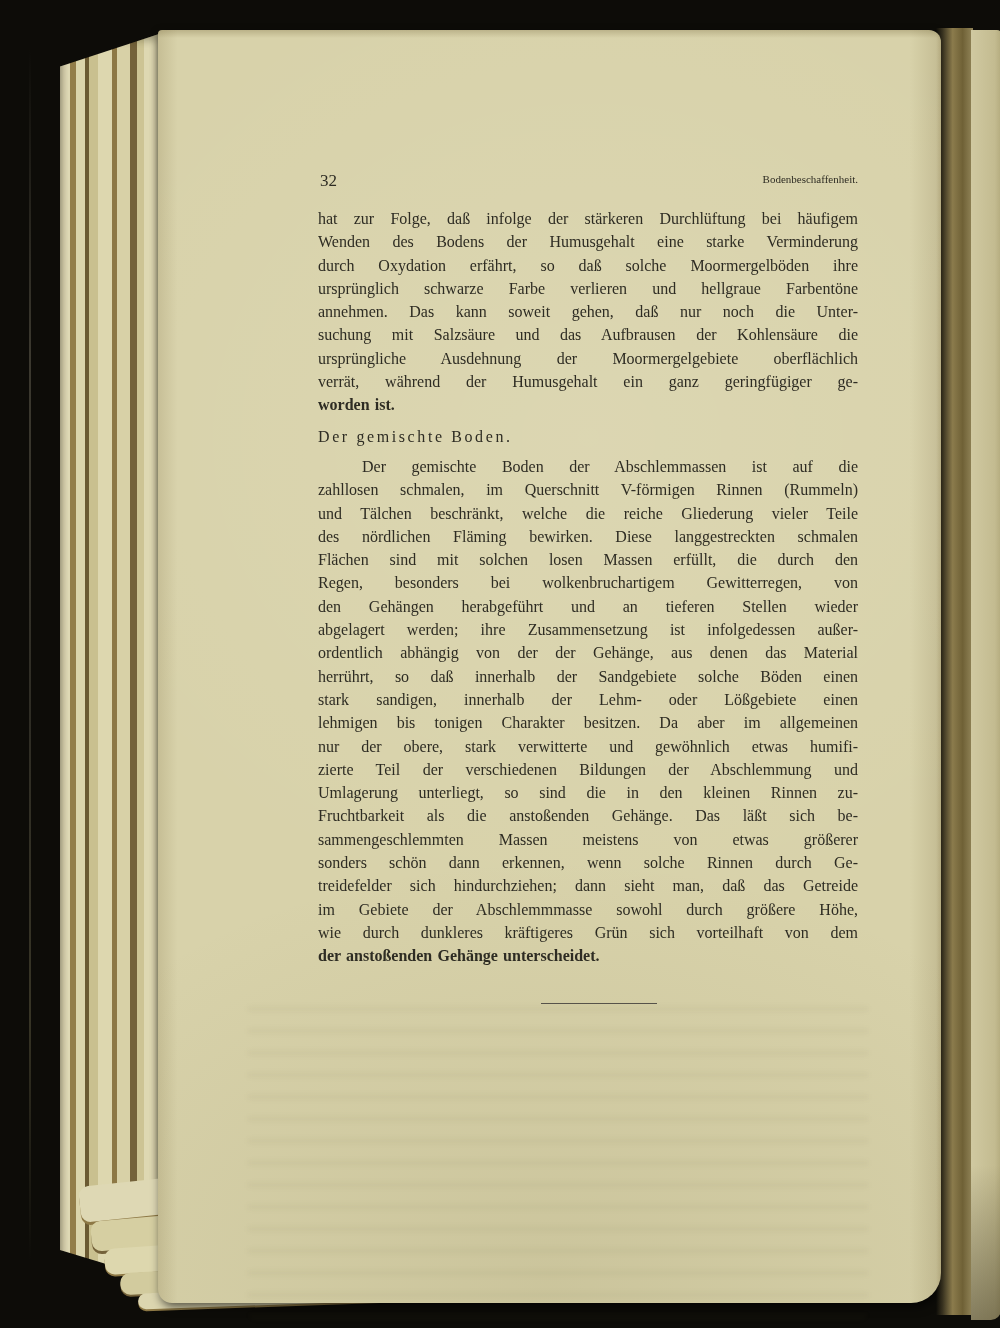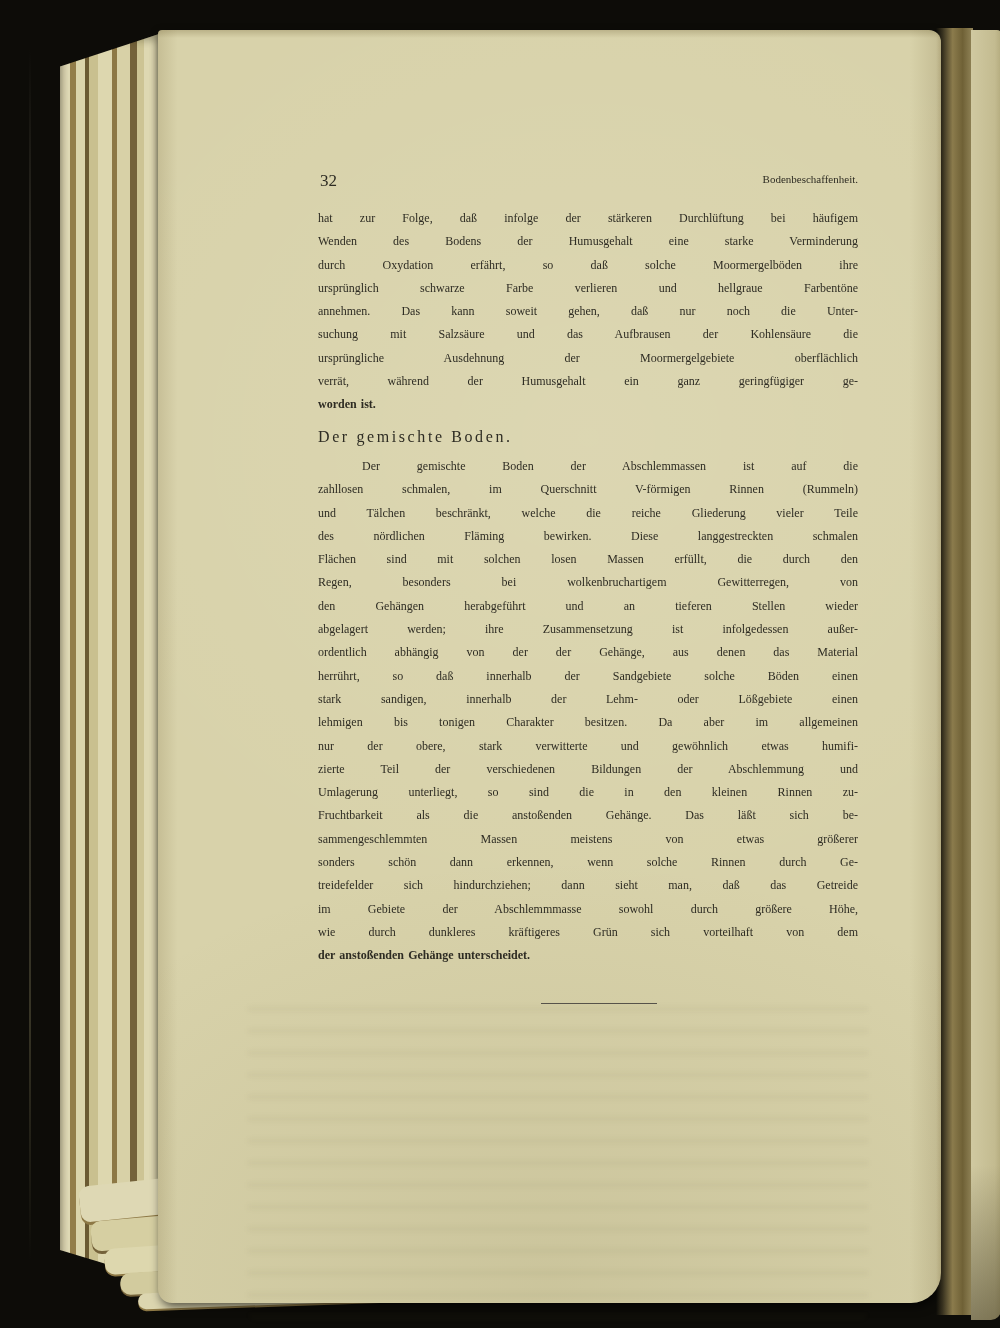--- a/index.html
+++ b/index.html
@@ -84,21 +84,21 @@
     position: absolute; left: 0; right: 0; top: 2px;
     text-align: right; font-size: 11px; color: #2e2c23;
   }
 
   
   .text-block {
     position: absolute; left: 160px; top: 177px; width: 540px;
     color: #2e2c23;
   }
   .line {
-    font-size: 12px; line-height: 23.3px;
+    font-size: 16px; line-height: 23.3px;
     text-align: justify; text-align-last: justify;
     word-spacing: 1.2px;
   }
   .line.last { text-align-last: left; font-weight: bold; }
   .line.indent { text-indent: 44px; }
   .heading {
     font-size: 16px; line-height: 23.3px;
     text-align: left; letter-spacing: 2.6px;
     margin: 8px 0 7px 0;
   }

